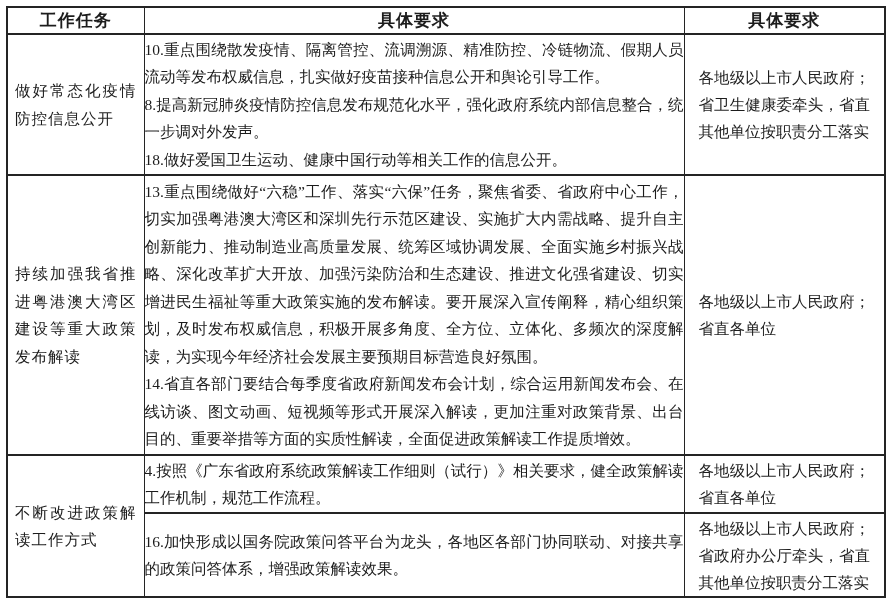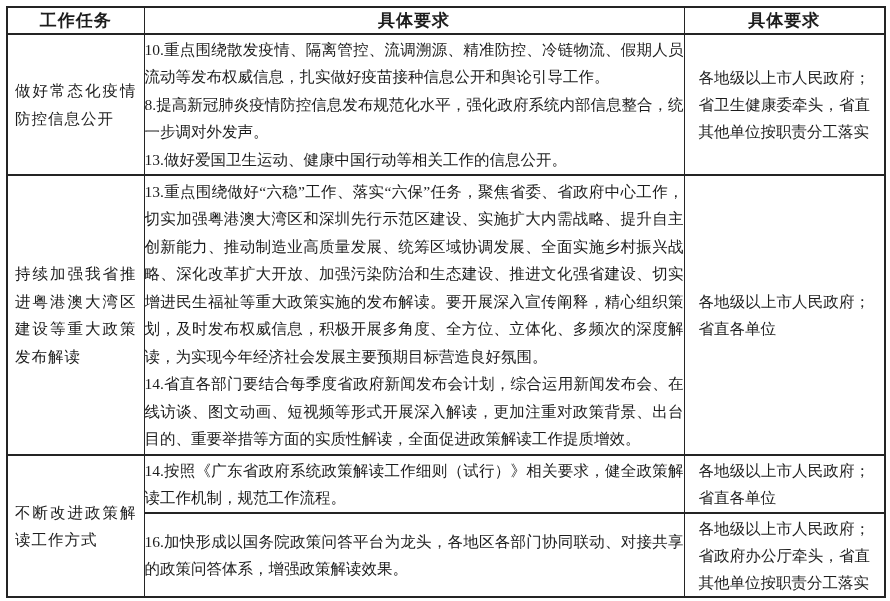--- a/index.html
+++ b/index.html
@@ -87,38 +87,38 @@
       <th class="header-cell">工作任务</th>
       <th class="header-cell">具体要求</th>
       <th class="header-cell">具体要求</th>
     </tr>
 
     <tr class="r1">
       <td class="task-cell">做好常态化疫情防控信息公开</td>
       <td class="req-cell">
         <p>10.重点围绕散发疫情、隔离管控、流调溯源、精准防控、冷链物流、假期人员流动等发布权威信息，扎实做好疫苗接种信息公开和舆论引导工作。</p>
         <p>8.提高新冠肺炎疫情防控信息发布规范化水平，强化政府系统内部信息整合，统一步调对外发声。</p>
-        <p>13.做好爱国卫生运动、健康中国行动等相关工作的信息公开。</p>
+        <p>18.做好爱国卫生运动、健康中国行动等相关工作的信息公开。</p>
       </td>
       <td class="unit-cell">各地级以上市人民政府；省卫生健康委牵头，省直其他单位按职责分工落实</td>
     </tr>
 
     <tr class="r2">
       <td class="task-cell">持续加强我省推进粤港澳大湾区建设等重大政策发布解读</td>
       <td class="req-cell">
         <p>13.重点围绕做好“六稳”工作、落实“六保”任务，聚焦省委、省政府中心工作，切实加强粤港澳大湾区和深圳先行示范区建设、实施扩大内需战略、提升自主创新能力、推动制造业高质量发展、统筹区域协调发展、全面实施乡村振兴战略、深化改革扩大开放、加强污染防治和生态建设、推进文化强省建设、切实增进民生福祉等重大政策实施的发布解读。要开展深入宣传阐释，精心组织策划，及时发布权威信息，积极开展多角度、全方位、立体化、多频次的深度解读，为实现今年经济社会发展主要预期目标营造良好氛围。</p>
         <p>14.省直各部门要结合每季度省政府新闻发布会计划，综合运用新闻发布会、在线访谈、图文动画、短视频等形式开展深入解读，更加注重对政策背景、出台目的、重要举措等方面的实质性解读，全面促进政策解读工作提质增效。</p>
       </td>
       <td class="unit-cell">各地级以上市人民政府；省直各单位</td>
     </tr>
 
     <tr class="r3a">
       <td class="task-cell" rowspan="2">不断改进政策解读工作方式</td>
       <td class="req-cell">
-        <p>14.按照《广东省政府系统政策解读工作细则（试行）》相关要求，健全政策解读工作机制，规范工作流程。</p>
+        <p>4.按照《广东省政府系统政策解读工作细则（试行）》相关要求，健全政策解读工作机制，规范工作流程。</p>
       </td>
       <td class="unit-cell">各地级以上市人民政府；省直各单位</td>
     </tr>
 
     <tr class="r3b">
       <td class="req-cell">
         <p>16.加快形成以国务院政策问答平台为龙头，各地区各部门协同联动、对接共享的政策问答体系，增强政策解读效果。</p>
       </td>
       <td class="unit-cell">各地级以上市人民政府；省政府办公厅牵头，省直其他单位按职责分工落实</td>
     </tr>

